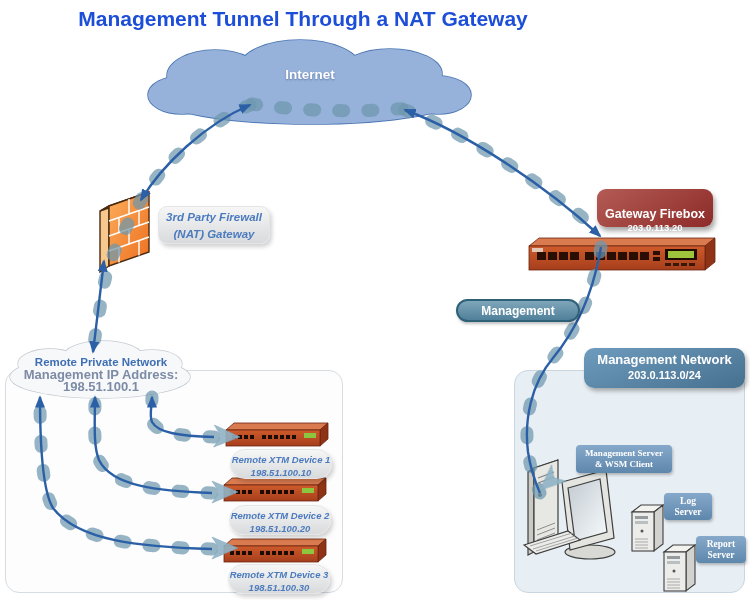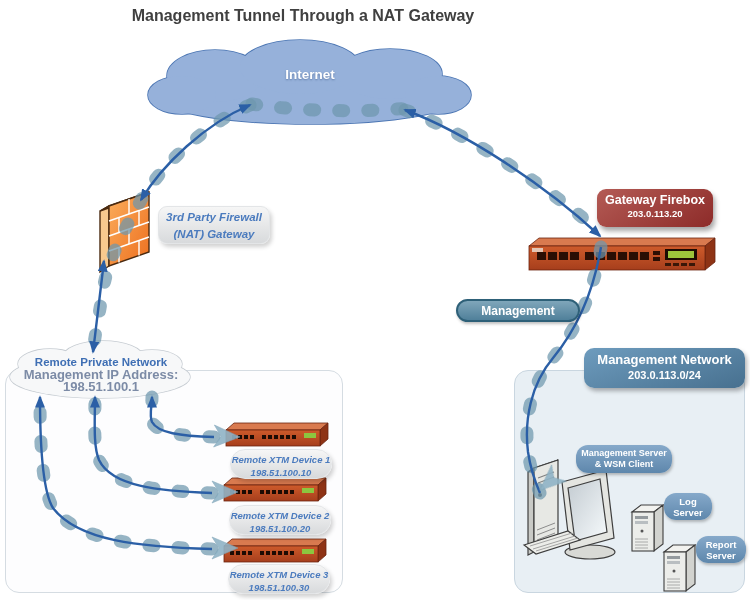--- a/index.html
+++ b/index.html
@@ -1,42 +1,42 @@
 <!DOCTYPE html>
 <html><head>
 <meta charset="utf-8">
 <style>
   html,body{margin:0;padding:0;}
   body{width:750px;height:600px;position:relative;background:#fff;overflow:hidden;
        font-family:"Liberation Sans",sans-serif;}
   .abs{position:absolute;}
   .lbl{position:absolute;text-align:center;box-sizing:border-box;}
-  .title{left:0;top:7px;width:606px;font-size:16px;font-weight:bold;color:#404040;}
+  .title{left:0;top:7px;width:606px;font-size:21px;font-weight:bold;color:#1d4ed8;}
   .internet-txt{left:262px;top:67px;width:96px;font-size:13.5px;font-weight:bold;color:#fff;
        text-shadow:0 1px 2px rgba(30,60,110,.45);}
   .panel{position:absolute;border-radius:14px;box-sizing:border-box;}
   .panel-remote{left:5px;top:370px;width:338px;height:223px;background:#FDFDFE;border:1.5px solid #D5DCE2;}
   .panel-mgmt{left:514px;top:370px;width:231px;height:223px;background:#E8EFF4;border:1.5px solid #C9D6E0;}
   .gray-pill{background:linear-gradient(180deg,#F6F6F6 0%,#D8DADC 100%);border:1px solid #E3E5E7;
        border-radius:16px;color:#4B7BBE;font-weight:bold;box-shadow:2px 3px 4px rgba(0,0,0,.18);font-style:italic;}
   .fw-lbl{left:158px;top:206px;width:112px;height:38px;border-radius:9px;font-size:11.5px;line-height:17px;padding-top:2px;}
   .dev-lbl{width:102px;height:30px;font-size:9.5px;line-height:13px;padding-top:3px;}
   .red-lbl{left:597px;top:189px;width:116px;height:38px;border-radius:9px;color:#fff;
        background:linear-gradient(145deg,#B45B55 0%,#8D2B29 100%);box-shadow:2px 4px 5px rgba(0,0,0,.35);}
-  .red-lbl .l1{font-size:12.5px;font-weight:bold;line-height:16px;padding-top:3px;}
+  .red-lbl .l1{font-size:12.5px;font-weight:bold;line-height:16px;padding-top:17px;}
   .red-lbl .l2{font-size:9.5px;font-weight:bold;line-height:12px;}
   .tunnel-lbl{left:456px;top:299px;width:124px;height:23px;border-radius:13px;border:2px solid #2E6078;
        background:linear-gradient(180deg,#7FA6BA 0%,#50809A 100%);color:#fff;font-size:12px;
        font-weight:bold;line-height:21px;box-shadow:1px 2px 3px rgba(0,0,0,.25);}
   .mgmtnet-lbl{left:584px;top:348px;width:161px;height:40px;border-radius:10px;color:#fff;
        background:linear-gradient(160deg,#6E9CBE 0%,#47708F 100%);box-shadow:2px 3px 4px rgba(0,0,0,.3);}
   .mgmtnet-lbl .l1{font-size:13px;font-weight:bold;line-height:18px;padding-top:3px;}
   .mgmtnet-lbl .l2{font-size:11px;font-weight:bold;line-height:13px;}
-  .server-lbl{border-radius:12px;color:#fff;font-weight:bold;
-       background:linear-gradient(180deg,#86A9CA 0%,#5E87AC 100%);box-shadow:1px 2px 3px rgba(0,0,0,.25);}
+  .server-lbl{border-radius:4px;color:#fff;font-weight:bold;
+       background:linear-gradient(180deg,#86A9CA 0%,#5E87AC 100%);box-shadow:1px 2px 3px rgba(0,0,0,.25);font-family:Liberation Serif, serif;}
   .cloud-txt{left:18px;top:355px;width:166px;}
   .cloud-txt .l1{font-size:11.5px;font-weight:bold;color:#3F6FB4;line-height:14px;}
   .cloud-txt .l2{font-size:13px;font-weight:bold;color:#7C8BA6;line-height:12px;}
 </style>
 </head>
 <body>
 
 <div class="panel panel-remote"></div>
 <div class="panel panel-mgmt"></div>
 

